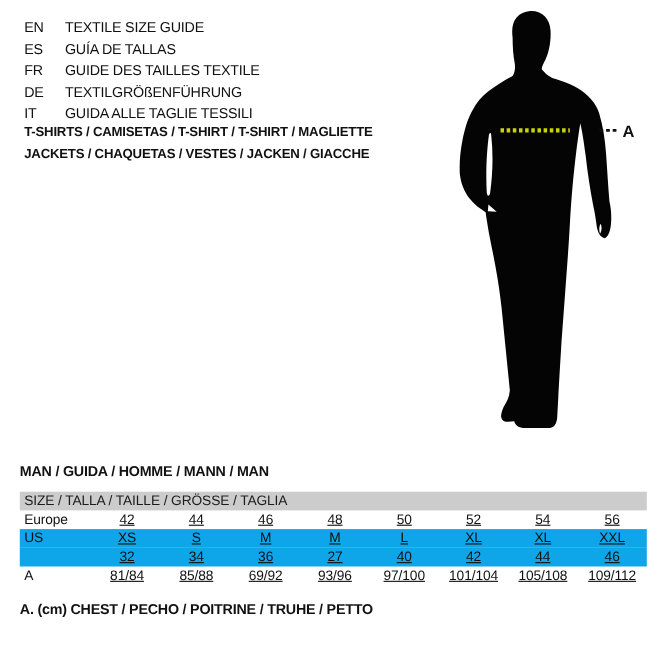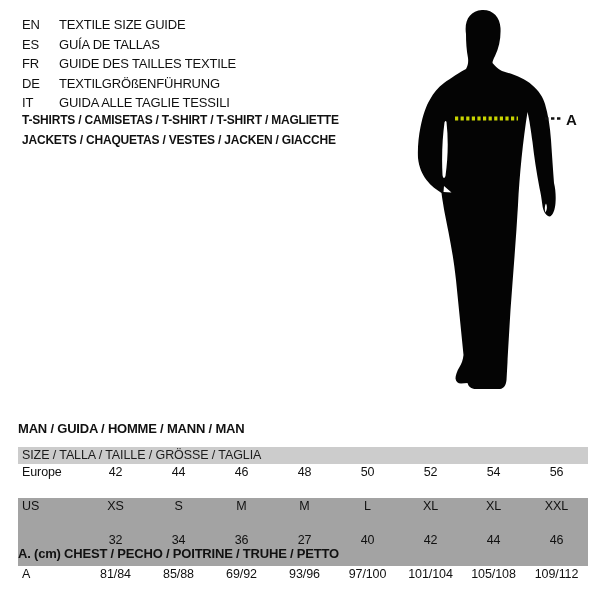--- a/index.html
+++ b/index.html
@@ -17,24 +17,24 @@
   
   .categories{position:absolute;left:22px;top:110px;}
   .category-line{font-size:12px;font-weight:bold;line-height:20px;letter-spacing:-0.2px;white-space:nowrap;}
   
   .figure{position:absolute;left:400px;top:0px;width:200px;height:400px;}
   
   .section-title{position:absolute;left:18px;top:421px;font-size:13px;font-weight:bold;letter-spacing:-0.2px;}
   
   .size-table{position:absolute;left:18px;top:447px;width:570px;font-size:12.5px;letter-spacing:-0.1px;}
   .t-header{height:17px;line-height:17px;padding-left:4px;background:#cccccc;color:#1c1c1c;}
-  .t-row{display:flex;height:34px;line-height:17px;}
-  .t-row.shaded{background:#a3a3a3;}
+  .t-row{display:flex;height:17px;line-height:17px;}
+  .t-row.shaded{background:#0ea5e9;}
   .t-label{flex:0 0 62px;padding-left:4px;text-align:left;}
-  .t-cell{flex:1 1 0;text-align:center;}
+  .t-cell{flex:1 1 0;text-align:center;text-decoration:underline;}
   
   .footnote{position:absolute;left:18px;top:545px;font-size:13px;font-weight:bold;line-height:17px;letter-spacing:-0.2px;}
 </style>
 </head>
 <body>
 
 <div class="page">
 
   <div class="lang-block">
     <div class="lang-row">

